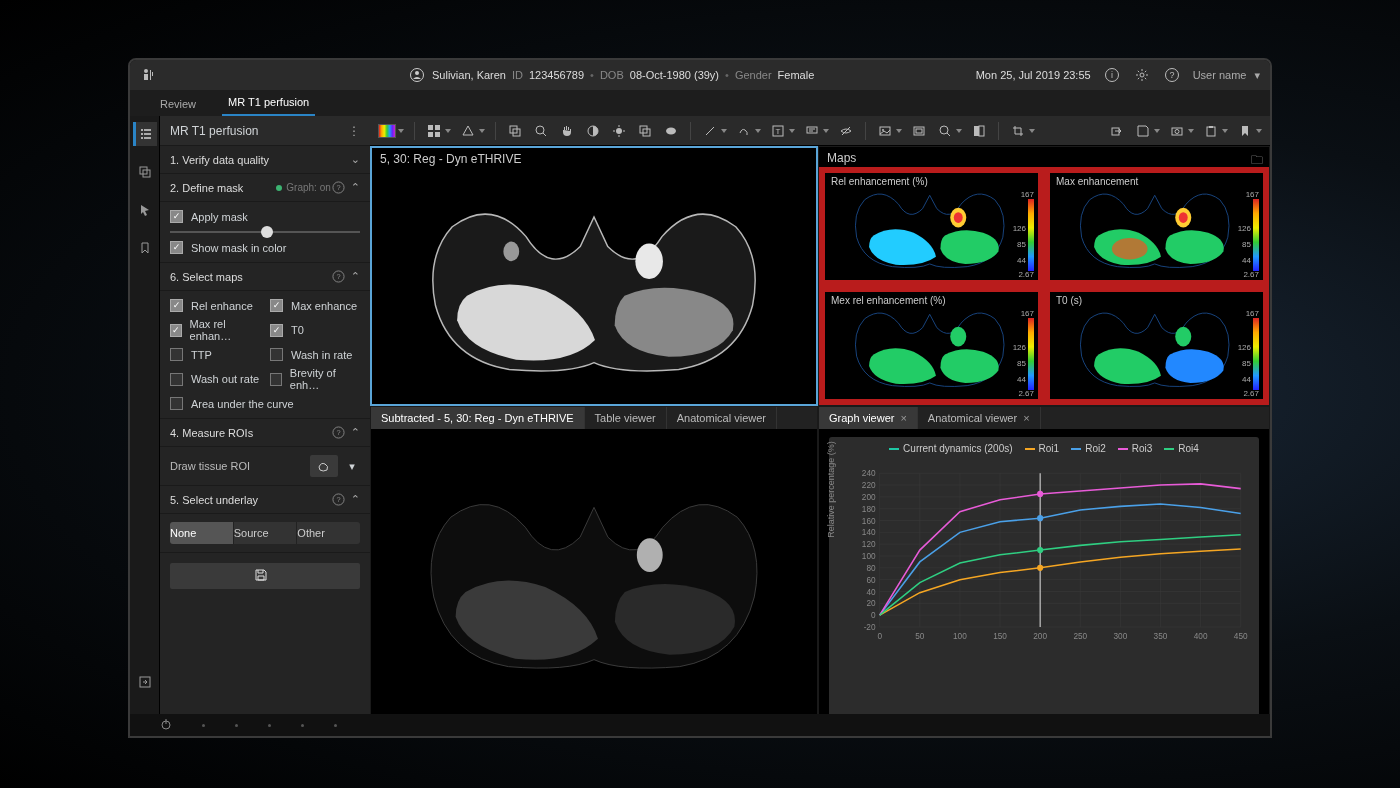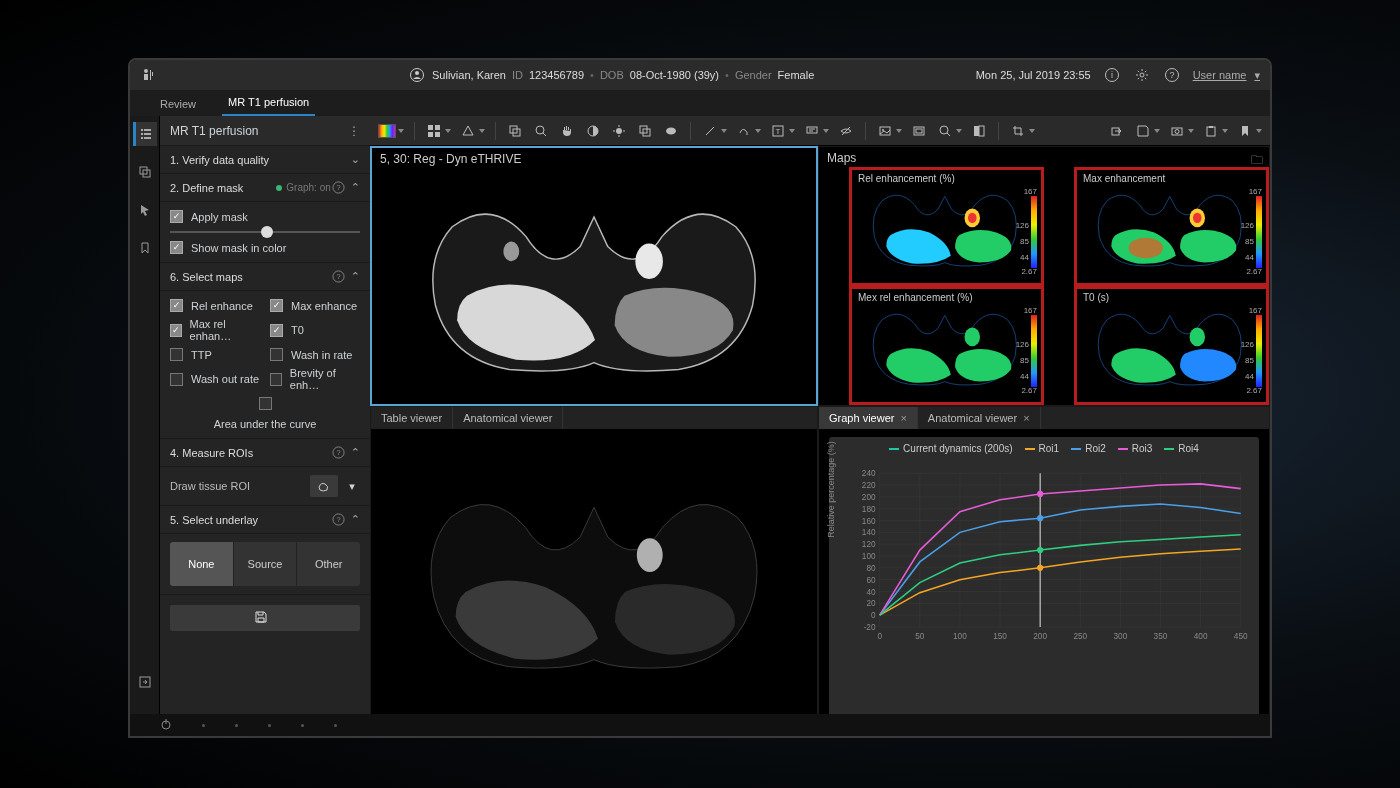--- a/index.html
+++ b/index.html
@@ -15,21 +15,21 @@
 }
 .topbar {
   height: 30px; background: #2b2b2b; display: flex; align-items: center;
   padding: 0 10px; gap: 10px; font-size: 11px;
 }
 .topbar .patient { display:flex; align-items:center; gap:6px; margin-left:240px; }
 .topbar .sep { color:#666; }
 .topbar .lab { color:#888;text-align:right; }
 .topbar .val { color:#ddd; }
 .topbar .right { margin-left:auto; display:flex; align-items:center; gap:12px; }
-.topbar .user { display:flex; align-items:center; gap:8px; color:#aaa;text-decoration:underline; }
+.topbar .user { display:flex; align-items:center; gap:8px; color:#aaa; }
 .icbtn { width:18px; height:18px; display:flex; align-items:center; justify-content:center; color:#bbb; cursor:pointer; }
 .tabsbar { height:26px; background:#1d1d1d; display:flex; align-items:flex-end; padding:0 24px; gap:20px; font-size:11px; }
 .tabsbar .tab { padding:6px 6px; color:#aaa; cursor:pointer; }
 .tabsbar .tab.active { color:#fff; border-bottom:2px solid #2a84c6; }
 .body { display:flex; height:calc(100% - 56px); }
 .iconrail { width:30px; background:#1a1a1a; border-right:1px solid #000; display:flex; flex-direction:column; align-items:center; padding-top:6px; gap:14px; }
 .iconrail .ritem { width:24px; height:24px; display:flex; align-items:center; justify-content:center; color:#999; cursor:pointer; }
 .iconrail .ritem.active { background:#333; border-left:3px solid #2a84c6; color:#fff; }
 .iconrail .bottom { margin-top:auto; margin-bottom:8px; display:flex; flex-direction:column; gap:10px; align-items:center; }
 .sidepanel { width:210px; background:#242424; display:flex; flex-direction:column; font-size:11px; }
@@ -47,21 +47,21 @@
 .chk.on .box { background:#888; border-color:#aaa; }
 .chk.on .box::after { content:"✓"; color:#fff; font-size:9px; line-height:1; }
 .slider-wrap { padding:2px 0; }
 .slider-track { height:2px; background:#555; position:relative; margin:6px 0; }
 .slider-thumb { position:absolute; top:-5px; width:12px; height:12px; border-radius:50%; background:#ddd; }
 .maps-grid { display:grid; grid-template-columns:1fr 1fr; gap:6px 10px; }
 .roi-row { display:flex; align-items:center; gap:6px; }
 .roi-row .txt { flex:1; color:#bbb; }
 .roi-btn { width:28px; height:22px; background:#3a3a3a; display:flex; align-items:center; justify-content:center; border-radius:2px; cursor:pointer; }
 .seg3 { display:flex; border-radius:3px; overflow:hidden; }
-.seg3 .seg { flex:1; text-align:center; padding:16px 0; background:#333; cursor:pointer; border-right:1px solid #222; font-size:11px; color:#ccc; }
+.seg3 .seg { flex:1; padding:5px 0; background:#333; cursor:pointer; border-right:1px solid #222; font-size:11px; color:#ccc; }
 .seg3 .seg:last-child { border-right:none; }
 .seg3 .seg.active { background:#555; color:#fff; }
 .savebtn { margin:10px; padding:6px; background:#3a3a3a; display:flex; align-items:center; justify-content:center; gap:8px; cursor:pointer; border-radius:2px; font-size:11px; }
 .main { flex:1; display:flex; flex-direction:column; background:#000; }
 .toolbar { height:30px; background:#2a2a2a; display:flex; align-items:center; padding:0 6px; gap:4px; border-bottom:1px solid #000; }
 .tool { width:22px; height:22px; display:flex; align-items:center; justify-content:center; color:#bbb; cursor:pointer; position:relative; }
 .tool.dd::after { content:""; position:absolute; right:-6px; border-left:3px solid transparent; border-right:3px solid transparent; border-top:4px solid #888; }
 .tool.dd { margin-right:8px; }
 .tsep { width:1px; height:18px; background:#444; margin:0 4px; }
 .lut { width:18px; height:14px; background:linear-gradient(90deg,#d22,#fa0,#ee0,#3c3,#29f,#62f,#c2c); border:1px solid #555; }
@@ -69,21 +69,21 @@
 .viewgrid { flex:1; display:grid; grid-template-columns: 448px 1fr; grid-template-rows: 260px 1fr; }
 .vp { border:1px solid #1a1a1a; position:relative; overflow:hidden; background:#000; }
 .vp-title { position:absolute; top:4px; left:8px; font-size:12px; color:#ccc; z-index:5; }
 .vp-folder { position:absolute; top:4px; right:6px; color:#aaa; font-size:12px; }
 .vp.main-vp { border:2px solid #5aa5d8; }
 .sub-tabs { position:absolute; top:0; left:0; right:0; height:22px; background:#222; display:flex; font-size:11px; z-index:5; }
 .sub-tabs .st { padding:4px 10px; border-right:1px solid #333; color:#bbb; cursor:pointer; display:flex; align-items:center; gap:6px; }
 .sub-tabs .st.active { background:#383838; color:#fff; }
 .sub-tabs .st .x { color:#999; cursor:pointer; }
 .maps-vp { display:grid; grid-template-columns:1fr 1fr; grid-template-rows:1fr 1fr; }
-.maps-vp .cell { border:3px solid #b91c1c; position:relative; overflow:hidden;margin-left:30px; }
+.maps-vp .cell { border:6px solid #b91c1c; position:relative; overflow:hidden; }
 .cell .ct { position:absolute; top:3px; left:6px; font-size:10px; color:#ccc; z-index:3; }
 .colorbar { position:absolute; right:4px; top:18px; width:22px; display:flex; flex-direction:column; align-items:flex-end; font-size:8px; color:#aaa; z-index:3; }
 .colorbar .bar { width:6px; height:72px; background:linear-gradient(180deg,#d22,#fa0,#ee0,#3c3,#29f,#22f); margin-left:auto; }
 .colorbar .tick { line-height:1; }
 .mr-svg { position:absolute; inset:0; width:100%; height:100%; }
 .graph-vp { padding-top:22px; }
 .graph-inner { position:absolute; top:30px; left:10px; right:10px; bottom:10px; background:#2c2c2c; border-radius:3px; }
 .legend { display:flex; justify-content:center; gap:12px; font-size:10px; padding:6px 0; color:#ccc; }
 .legend span { display:flex; align-items:center; gap:4px; }
 .glyph { width:10px; height:2px; }
@@ -289,21 +289,21 @@
               <span>Wash in rate</span>
             </label>
             <label class="chk">
               <span class="box"></span>
               <span>Wash out rate</span>
             </label>
             <label class="chk">
               <span class="box"></span>
               <span>Brevity of enh…</span>
             </label>
-            <label class="chk" style="grid-column: 1 / -1; flex-direction: column;">
+            <label class="chk" style="grid-column: 1 / -1;">
               <span class="box"></span>
               <span>Area under the curve</span>
             </label>
           </div>
       </div>
 
       <div class="sect-head">
         <span class="title">4. Measure ROIs</span>
         <span class="help">
             <svg width="13" height="13" viewBox="0 0 14 14">
@@ -613,20 +613,21 @@
       <span class="tick" style="position:absolute;top:50px;right:8px">85</span>
       <span class="tick" style="position:absolute;top:66px;right:8px">44</span>
       <span class="tick">2.67</span>
     </div>
               </div>
             </div>
         </div>
 
         <div class="vp">
           <div class="sub-tabs">
+            <div class="st active">Subtracted - 5, 30: Reg - Dyn eTHRIVE</div>
             <div class="st">Table viewer</div>
             <div class="st">Anatomical viewer</div>
           </div>
           <svg class="mr-svg" viewBox="0 0 448 270" style="top:22px;height:calc(100% - 22px)">
             <rect width="448" height="270" fill="#000"></rect>
             <path d="M80 70 Q120 40 155 80 Q180 120 210 90 L224 60 L238 90 Q268 120 293 80 Q328 40 368 70 Q395 100 385 150 Q370 210 310 220 Q250 225 224 213 Q198 225 138 220 Q78 210 63 150 Q53 100 80 70 Z" fill="#0d0d0d" stroke="#3a3a3a" stroke-width="1"></path>
             <path d="M95 145 Q130 125 175 140 Q218 160 228 192 Q200 218 145 212 Q95 200 85 170 Q85 153 95 145 Z" fill="#3a3a3a"></path>
             <path d="M255 145 Q290 130 335 143 Q370 155 365 180 Q350 208 300 208 Q255 204 245 175 Q245 155 255 145 Z" fill="#2a2a2a"></path>
             <ellipse cx="280" cy="108" rx="13" ry="17" fill="#b0b0b0"></ellipse>
           </svg>

